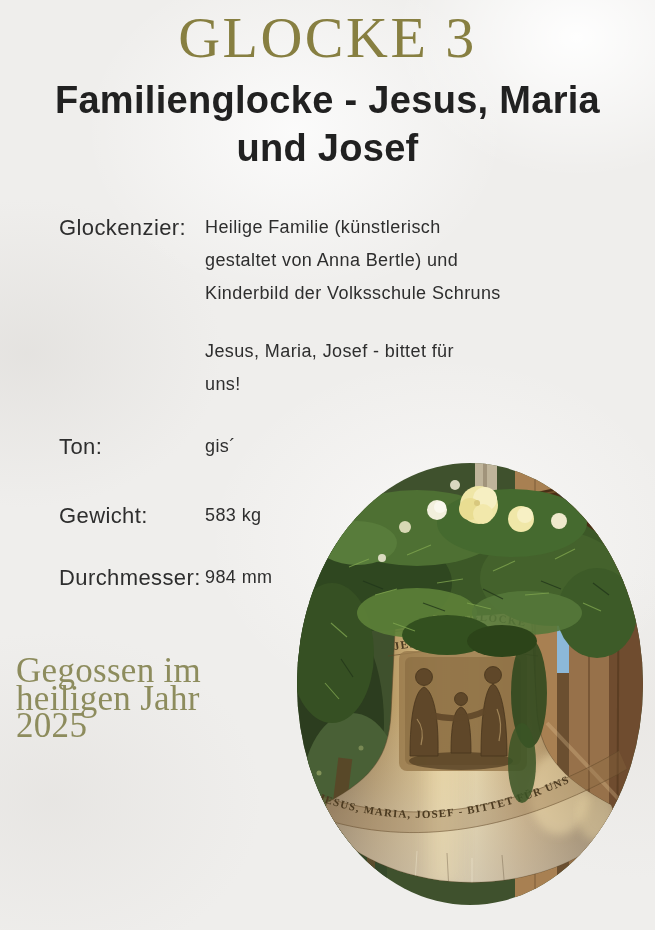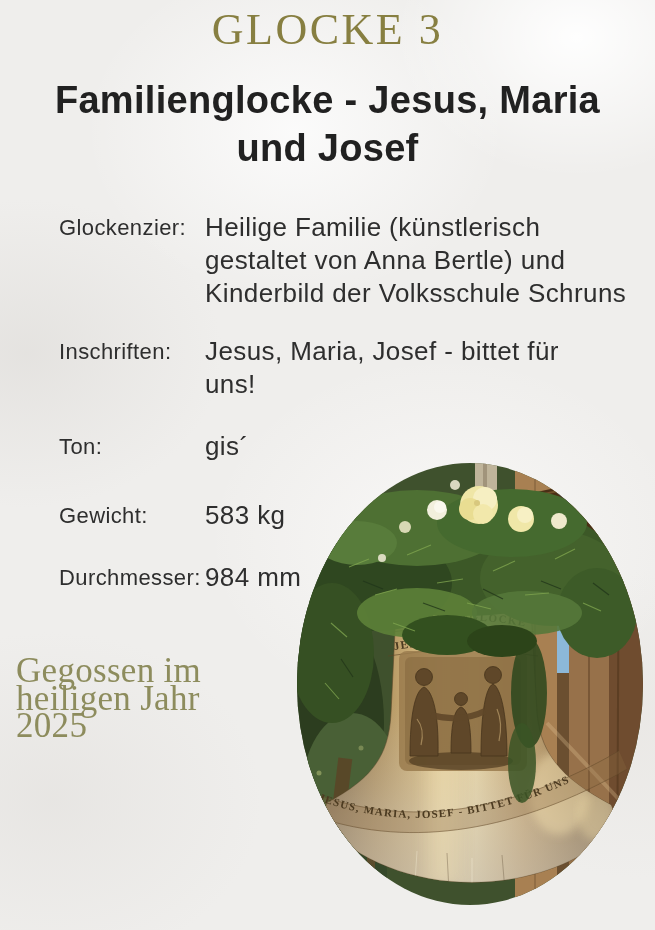--- a/index.html
+++ b/index.html
@@ -14,35 +14,35 @@
       radial-gradient(ellipse 300px 240px at 45% 14%, rgba(253,253,253,.85), rgba(253,253,253,0) 70%),
       radial-gradient(ellipse 280px 220px at 4% 38%, rgba(225,223,220,.75), rgba(225,223,220,0) 70%),
       radial-gradient(ellipse 340px 260px at 68% 58%, rgba(251,250,249,.8), rgba(251,250,249,0) 70%),
       radial-gradient(ellipse 300px 240px at 8% 86%, rgba(228,226,223,.7), rgba(228,226,223,0) 70%),
       radial-gradient(ellipse 240px 220px at 97% 78%, rgba(233,231,228,.8), rgba(233,231,228,0) 70%),
       #efeeec;
   }
   .title{
     position:absolute;top:4px;left:0;width:100%;margin:0;
     text-align:center;font-family:"Liberation Serif",serif;
-    font-size:44px;font-weight:500;letter-spacing:2.5px;
+    font-size:58px;font-weight:500;letter-spacing:2.5px;
     color:#877f41;
   }
   .subtitle{
     position:absolute;top:76px;left:0;width:100%;margin:0;
     text-align:center;font-size:38px;line-height:48px;font-weight:600;
     letter-spacing:.3px;color:#212121;white-space:pre-line;
   }
   .label{
     position:absolute;left:16px;
     font-size:22px;line-height:33px;letter-spacing:.4px;color:#2e2e2e;margin-left:43px;
   }
   .value{
     position:absolute;left:205px;width:430px;
-    font-size:26px;line-height:33px;letter-spacing:.4px;color:#2e2e2e;
+    font-size:18px;line-height:33px;letter-spacing:.4px;color:#2e2e2e;
     white-space:pre-line;
   }
   .footer-note{
     position:absolute;left:16px;top:657px;margin:0;
     font-family:"Liberation Serif",serif;font-size:35px;line-height:27.5px;
     letter-spacing:.3px;color:#8d8c5d;white-space:pre-line;font-weight:500;
   }
   .photo{
     position:absolute;left:297px;top:463px;width:346px;height:442px;
     border-radius:50%;overflow:hidden;
@@ -57,21 +57,20 @@
 
   <h1 class="title">GLOCKE 3</h1>
   <h2 class="subtitle">Familienglocke - Jesus, Maria
 und Josef</h2>
 
   <div class="label" style="top:211px">Glockenzier:</div>
   <div class="value" style="top:211px">Heilige Familie (künstlerisch
 gestaltet von Anna Bertle) und
 Kinderbild der Volksschule Schruns</div>
 
-  <div class="label" style="top:335px">Inschriften:</div>
   <div class="value" style="top:335px">Jesus, Maria, Josef - bittet für
 uns!</div>
 
   <div class="label" style="top:430px">Ton:</div>
   <div class="value" style="top:430px">gis´</div>
 
   <div class="label" style="top:499px">Gewicht:</div>
   <div class="value" style="top:499px">583 kg</div>
 
   <div class="label" style="top:561px">Durchmesser:</div>

